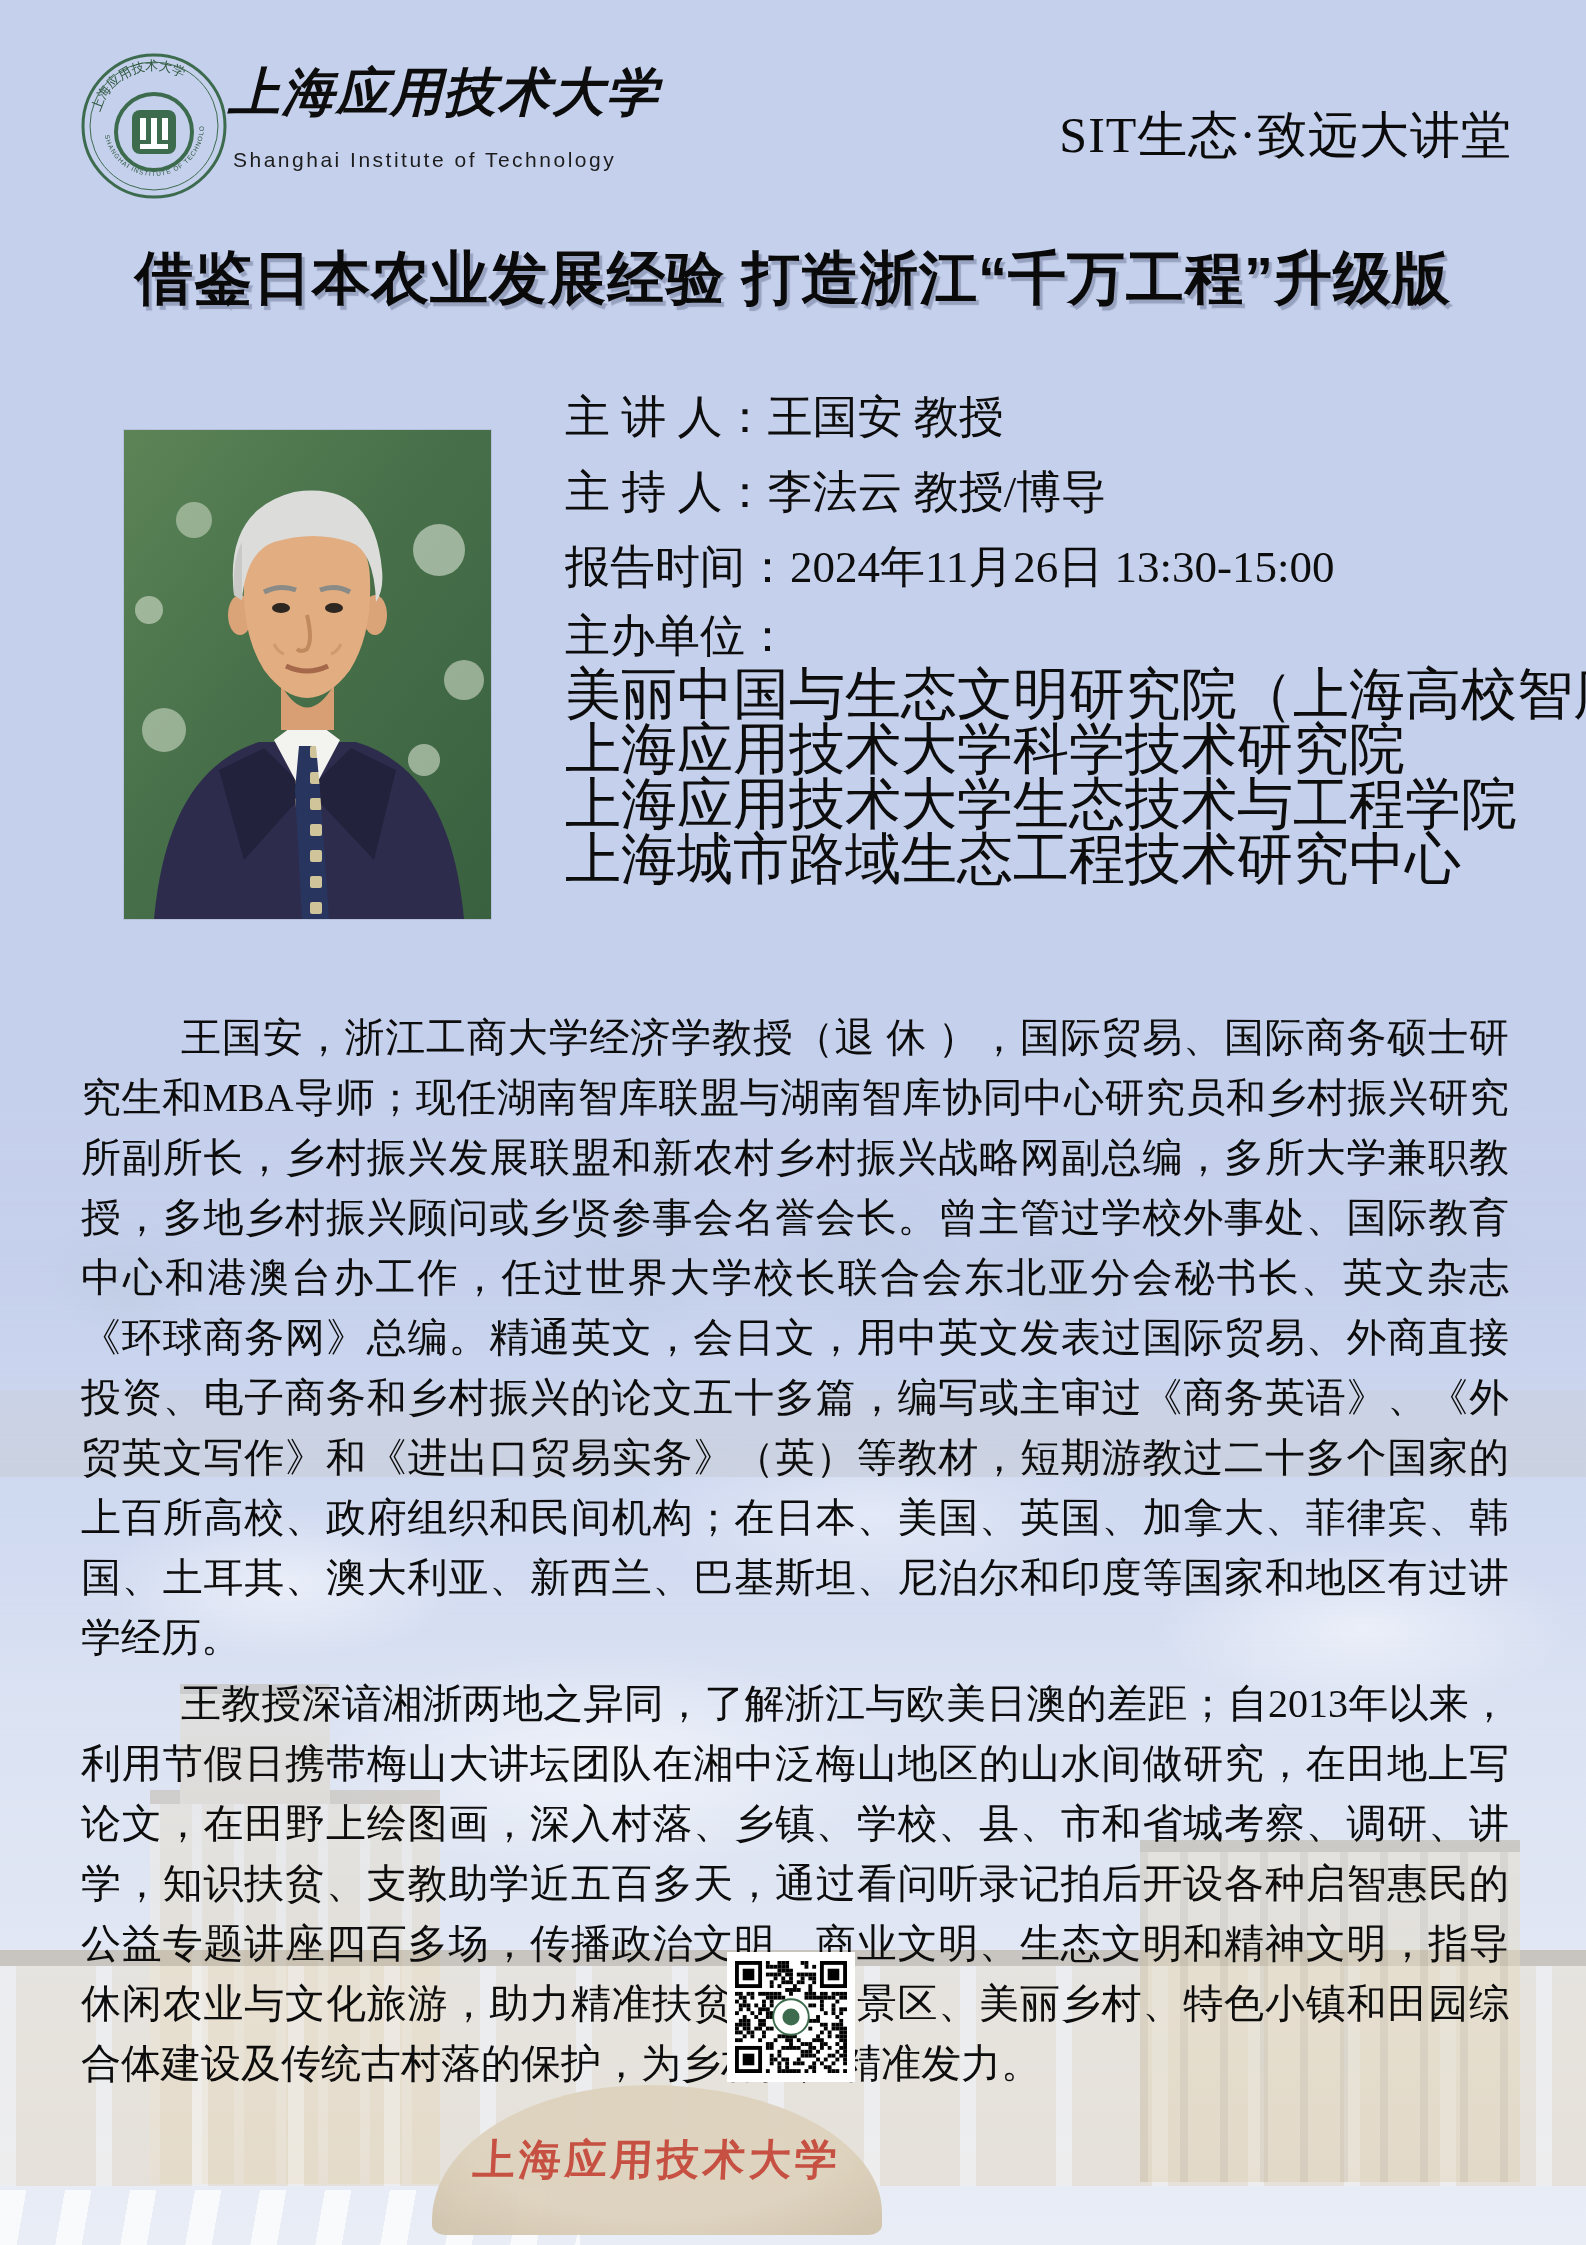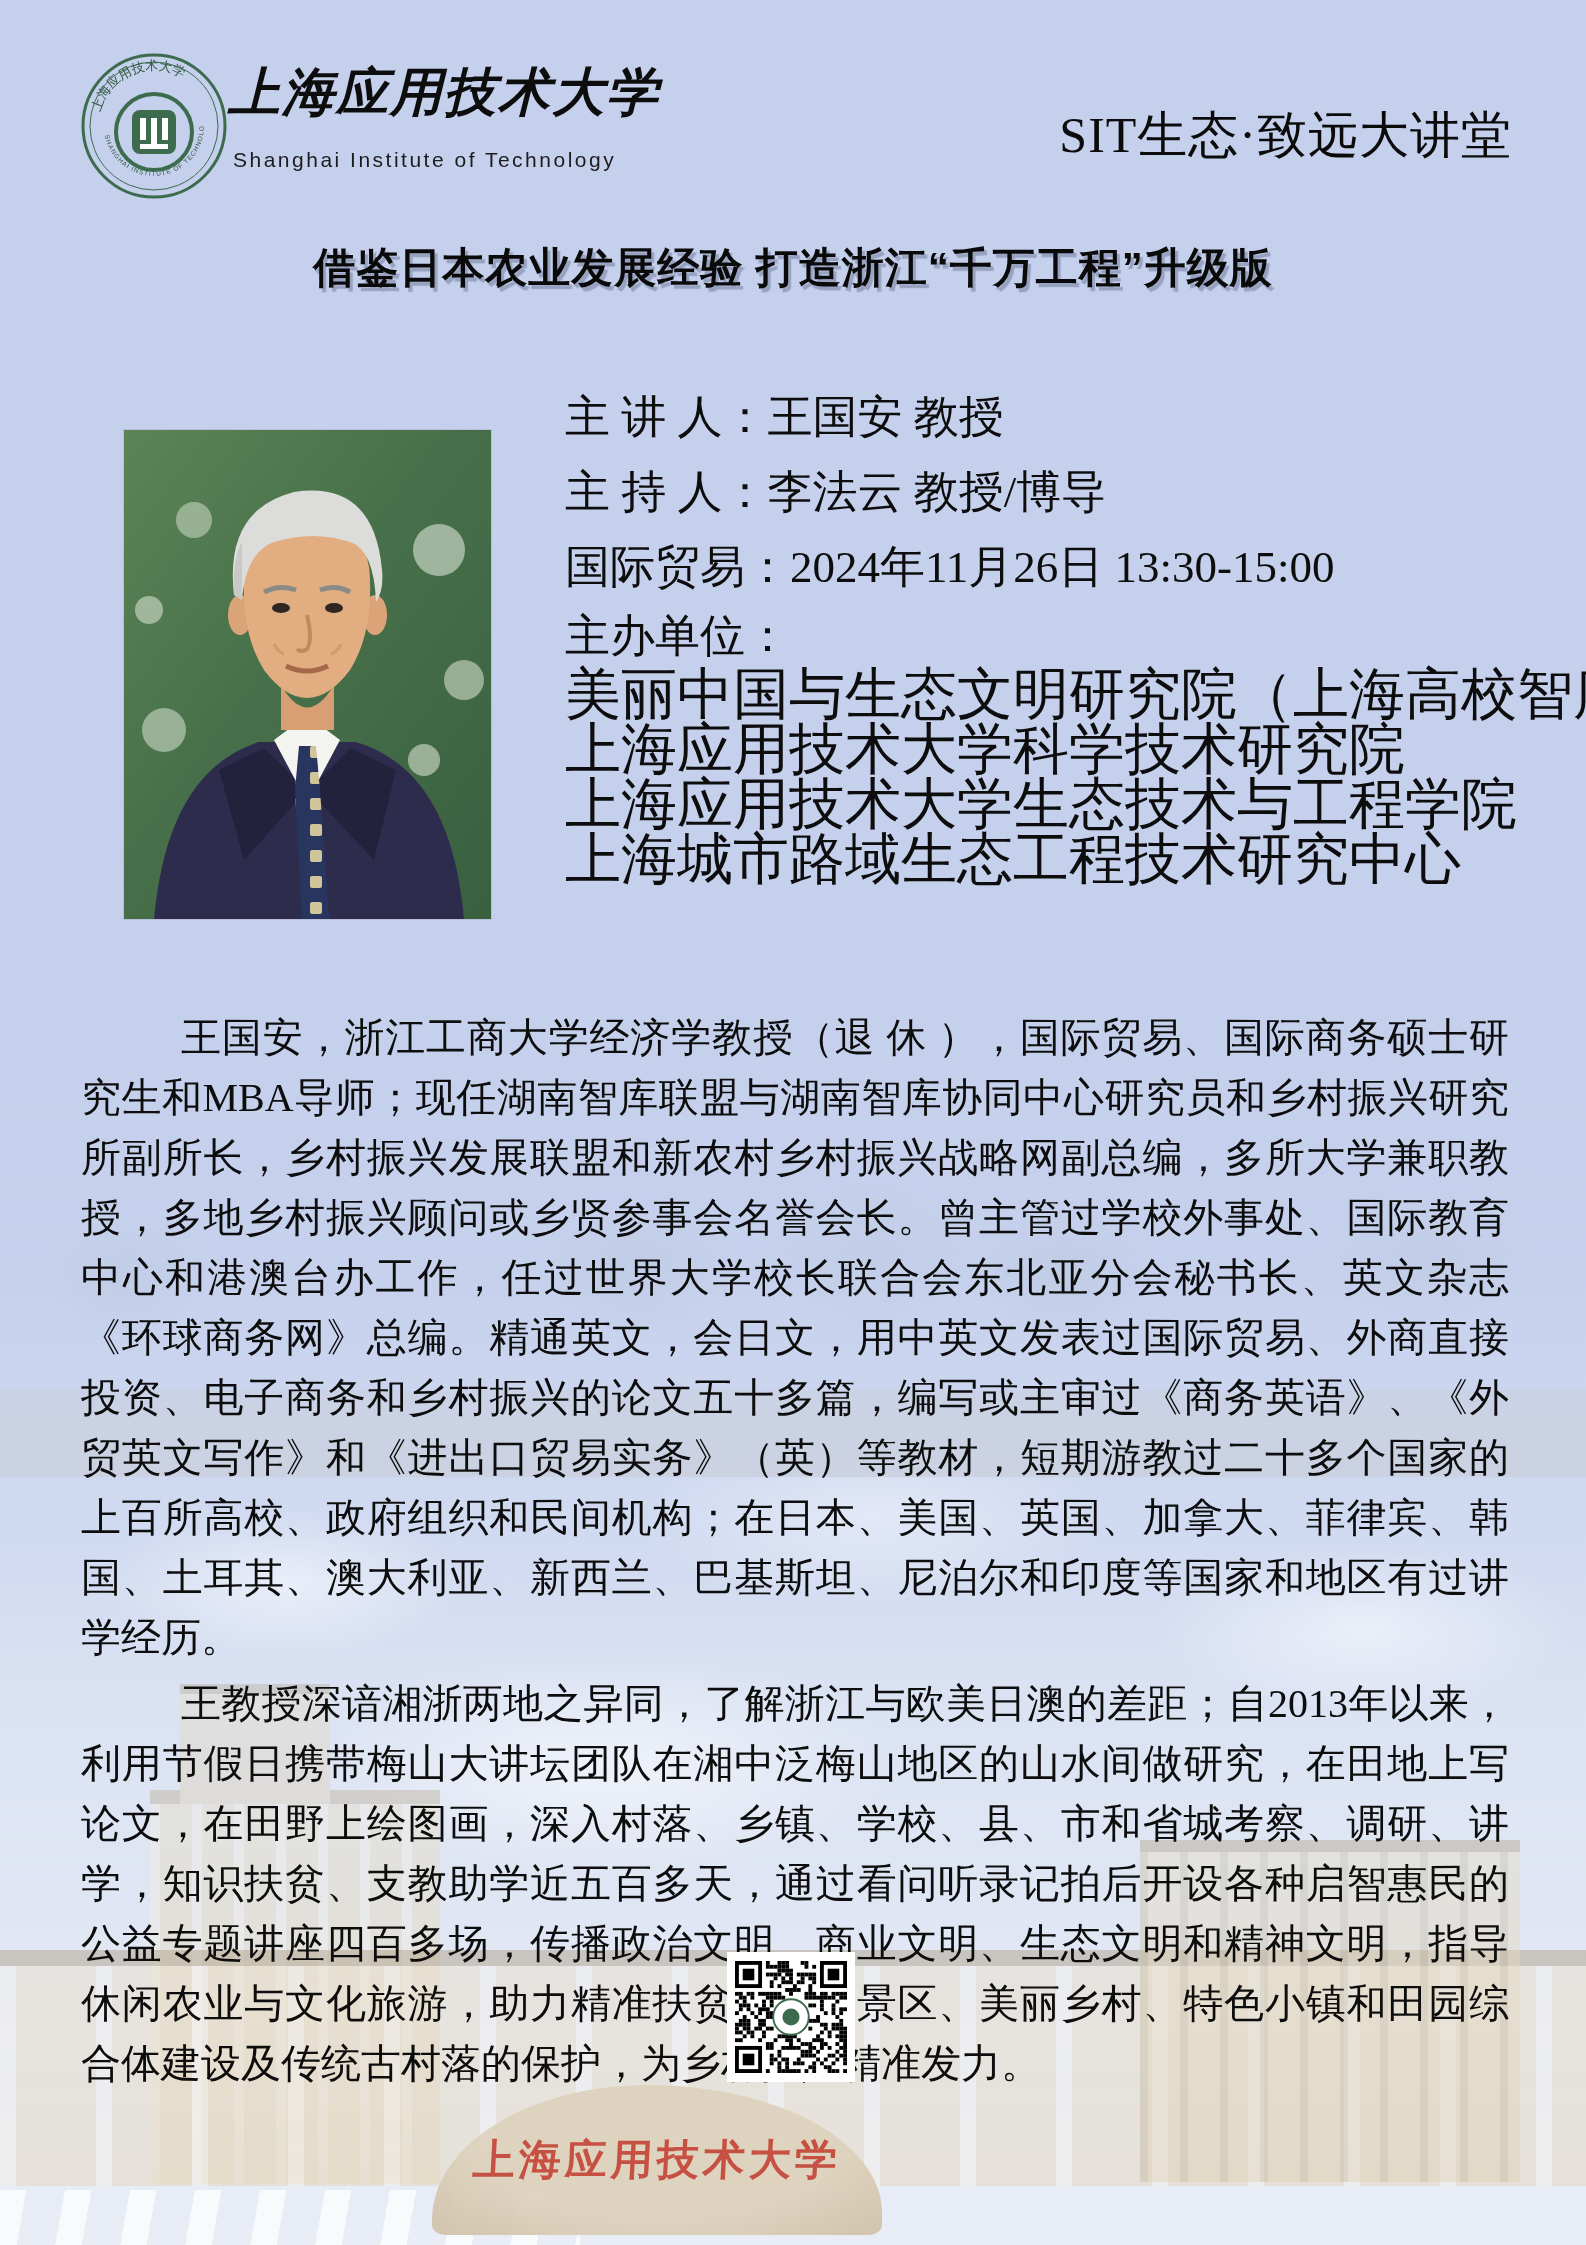--- a/index.html
+++ b/index.html
@@ -91,21 +91,21 @@
     font-family:"Liberation Sans","DejaVu Sans",sans-serif;
   }
   .series{
     position:absolute;right:74px;top:102px;
     font-size:50px;color:#0b0b0b;letter-spacing:1px;
     font-family:"Liberation Serif","DejaVu Serif",serif;
   }
   
   .main-title{
     position:absolute;left:0;top:240px;width:1586px;text-align:center;z-index:2;
-    font-size:42px;font-weight:900;color:#0a0a0a;letter-spacing:1px;
+    font-size:58px;font-weight:900;color:#0a0a0a;letter-spacing:1px;
     font-family:"Liberation Sans","DejaVu Sans",sans-serif;
     text-shadow:3px 4px 1px rgba(105,115,150,.5);
     white-space:nowrap;
   }
   
   .photo{position:absolute;left:124px;top:430px;width:367px;height:489px;z-index:2;
     box-shadow:0 0 0 1px rgba(0,0,0,.08);}
   
   .info{position:absolute;left:565px;top:380px;width:960px;z-index:2;font-size:45px;color:#0d0d0d;}
   .info .row{height:75px;line-height:75px;white-space:nowrap;}
@@ -211,21 +211,21 @@
     <ellipse cx="210" cy="178" rx="9" ry="5" fill="#2e2620"></ellipse>
 
     <path d="M183 185 q 6 25 0 34 q -6 4 -10 0" stroke="#c08a5e" stroke-width="4" fill="none"></path>
     <path d="M162 236 q 21 10 42 0" stroke="#a5684a" stroke-width="5" fill="none"></path>
     <path d="M150 214 q 4 8 10 10 M 217 214 q -4 8 -10 10" stroke="#cf9a6d" stroke-width="3" fill="none"></path>
   </svg>
 
   <div class="info">
     <div class="row"><span>主 讲 人：</span><span>王国安 教授</span></div>
     <div class="row"><span>主 持 人：</span><span>李法云 教授/博导</span></div>
-    <div class="row"><span>国际贸易：</span><span>2024年11月26日 13:30-15:00</span></div>
+    <div class="row"><span>报告时间：</span><span>2024年11月26日 13:30-15:00</span></div>
     <div class="row" style="height:62px;line-height:62px;"><span>主办单位：</span></div>
     <div class="org-line">美丽中国与生态文明研究院（上海高校智库）</div>
     <div class="org-line">上海应用技术大学科学技术研究院</div>
     <div class="org-line">上海应用技术大学生态技术与工程学院</div>
     <div class="org-line">上海城市路域生态工程技术研究中心</div>
   </div>
 
   <div class="bio">
     <p>王国安，浙江工商大学经济学教授（退 休 ），国际贸易、国际商务硕士研究生和MBA导师；现任湖南智库联盟与湖南智库协同中心研究员和乡村振兴研究所副所长，乡村振兴发展联盟和新农村乡村振兴战略网副总编，多所大学兼职教授，多地乡村振兴顾问或乡贤参事会名誉会长。曾主管过学校外事处、国际教育中心和港澳台办工作，任过世界大学校长联合会东北亚分会秘书长、英文杂志《环球商务网》总编。精通英文，会日文，用中英文发表过国际贸易、外商直接投资、电子商务和乡村振兴的论文五十多篇，编写或主审过《商务英语》、《外贸英文写作》和《进出口贸易实务》（英）等教材，短期游教过二十多个国家的上百所高校、政府组织和民间机构；在日本、美国、英国、加拿大、菲律宾、韩国、土耳其、澳大利亚、新西兰、巴基斯坦、尼泊尔和印度等国家和地区有过讲学经历。</p>
     <p>王教授深谙湘浙两地之异同，了解浙江与欧美日澳的差距；自2013年以来，利用节假日携带梅山大讲坛团队在湘中泛梅山地区的山水间做研究，在田地上写论文，在田野上绘图画，深入村落、乡镇、学校、县、市和省城考察、调研、讲学，知识扶贫、支教助学近五百多天，通过看问听录记拍后开设各种启智惠民的公益专题讲座四百多场，传播政治文明、商业文明、生态文明和精神文明，指导休闲农业与文化旅游，助力精准扶贫、村落景区、美丽乡村、特色小镇和田园综合体建设及传统古村落的保护，为乡村振兴精准发力。</p>

